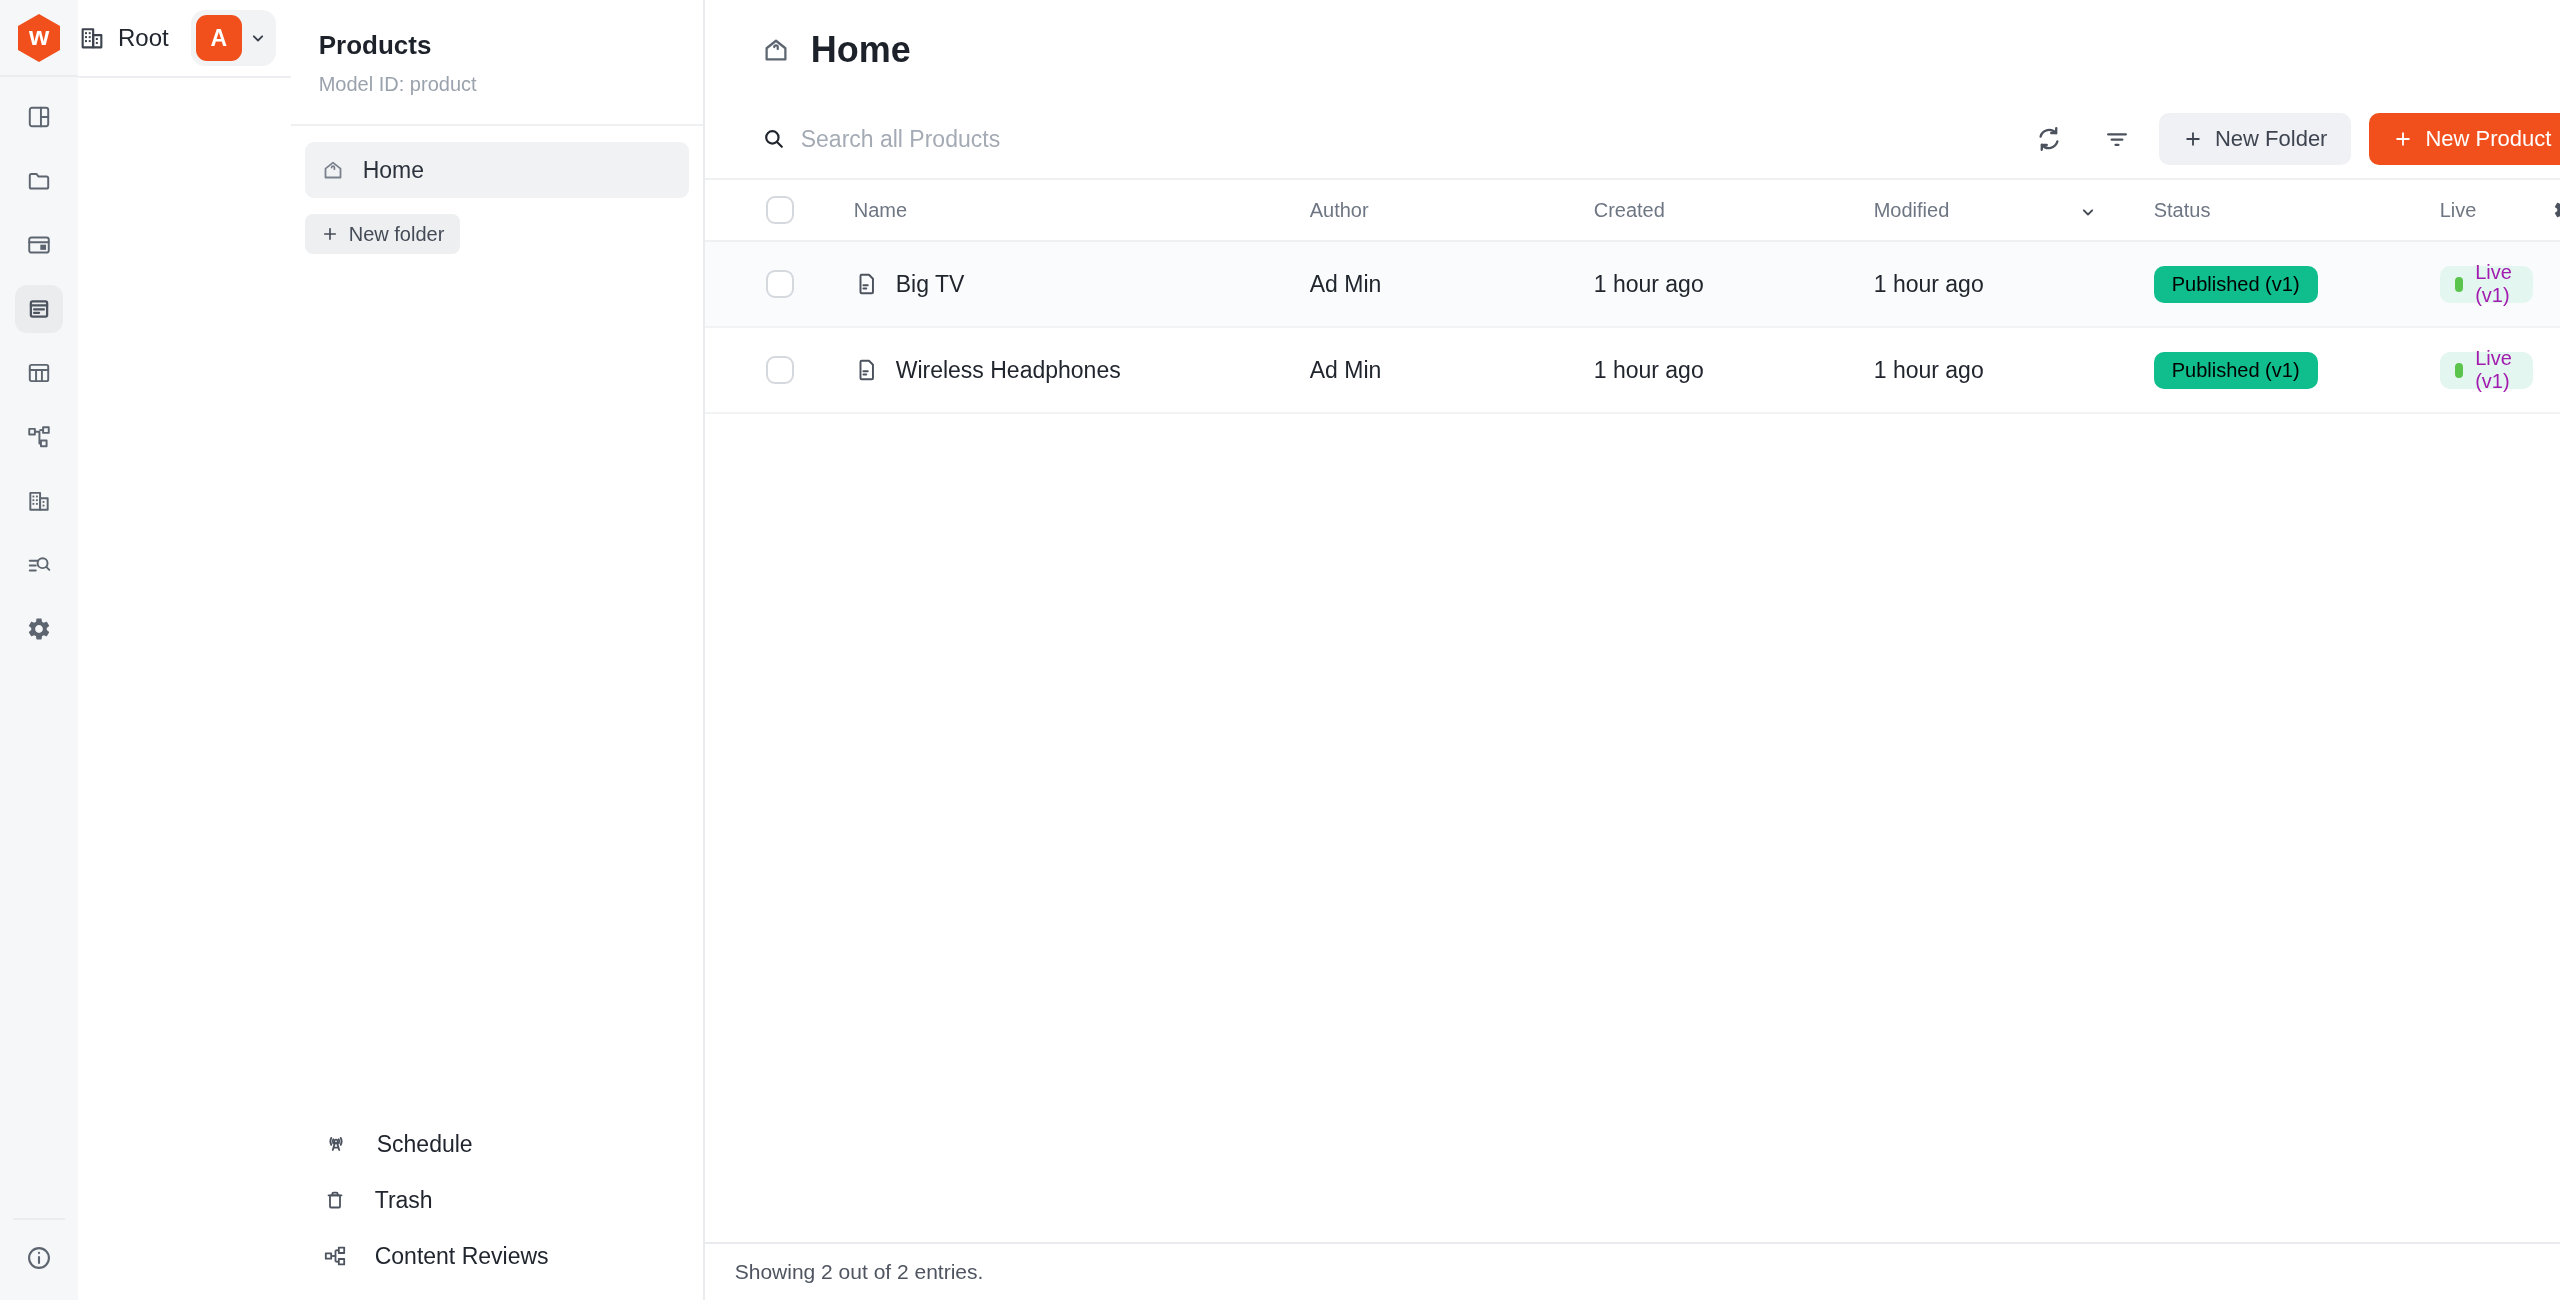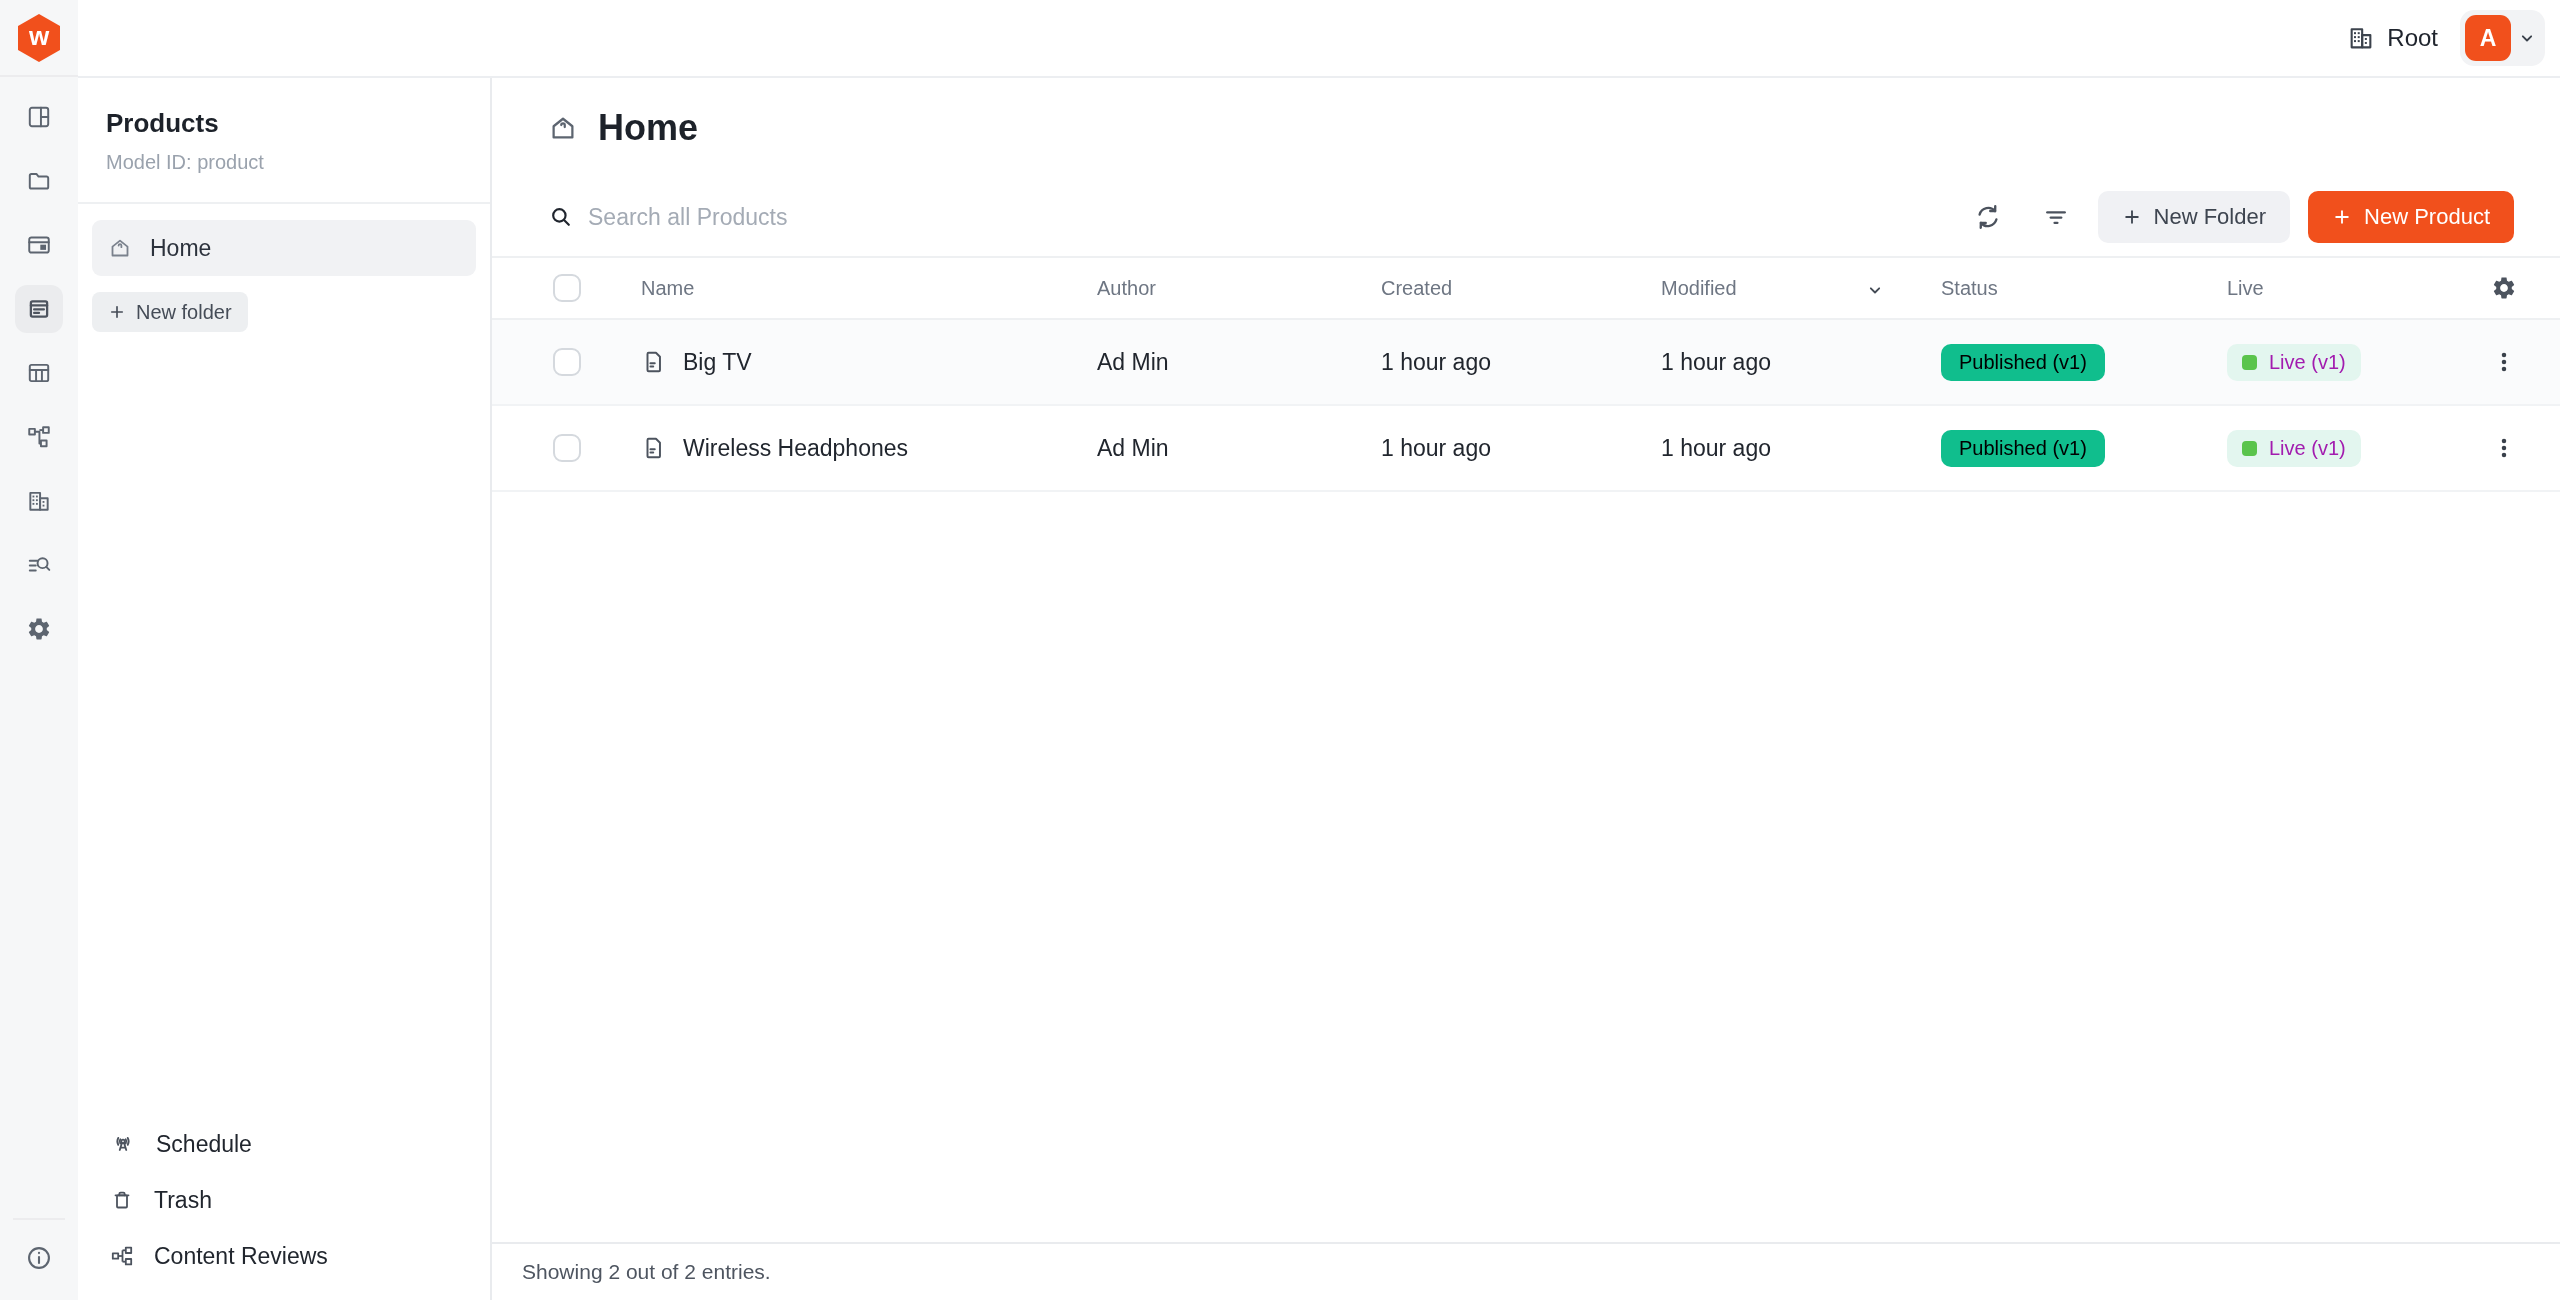--- a/index.html
+++ b/index.html
@@ -27,21 +27,21 @@
   .rail-icons { display:flex; flex-direction:column; align-items:center; gap:16px; padding-top:16px; }
   .rail-btn {
     width:48px; height:48px; border:none; background:transparent; border-radius:12px;
     display:flex; align-items:center; justify-content:center; color:#5d6570; cursor:pointer;
   }
   .rail-btn.active { background:#ebecee; color:#4d545f; }
   .rail-spacer { flex:1; }
   .rail-bottom { width:52px; border-top:2px solid #ececee; padding:14px 0 18px; display:flex; justify-content:center; }
 
   
-  .right-col { flex:1; display:flex; flex-direction:column; min-width:0; }
+  .right-col { flex:1; display:flex; min-width:0; }
   .topbar {
     height:78px; background:#fff; border-bottom:2px solid #eceef1;
     display:flex; align-items:center; justify-content:flex-end; padding-right:15px; flex-shrink:0;
   }
   .workspace { display:flex; align-items:center; gap:12px; cursor:pointer; color:#3c434d; }
   .workspace-label { font-size:24px; color:#20252e; font-weight:500; }
   .account-pill {
     margin-left:22px; background:#f2f3f5; border-radius:14px; height:56px;
     display:flex; align-items:center; gap:6px; padding:5px 8px 5px 5px; cursor:pointer;
   }
@@ -68,21 +68,21 @@
   }
   .nav-item .icon { color:#7b828d; }
   .newfolder-chip {
     margin:16px 0 0 14px; align-self:flex-start; height:40px; border:none; border-radius:8px;
     background:#edeff1; color:#454c57; font-size:20px; font-family:inherit;
     display:flex; align-items:center; gap:10px; padding:0 16px; cursor:pointer;
   }
   .sidebar-spacer { flex:1; }
   .sidebar-footer { padding:0 0 16px 22px; }
   .sfoot-item {
-    height:56px; display:flex; align-items:center; gap:20px; cursor:pointer;
+    height:56px; display:flex; align-items:center; gap:28px; cursor:pointer;
     font-size:23px; color:#21262e; padding-left:10px;
   }
   .sfoot-item .icon { color:#4c535e; display:flex; }
 
   
   .main { flex:1; min-width:0; display:flex; flex-direction:column; background:#fff; }
   .page-head { height:100px; display:flex; align-items:center; gap:20px; padding-left:56px; flex-shrink:0; }
   .page-head .icon { color:#5d6570; }
   .page-title { font-size:36px; font-weight:700; color:#1d222a; }
 

